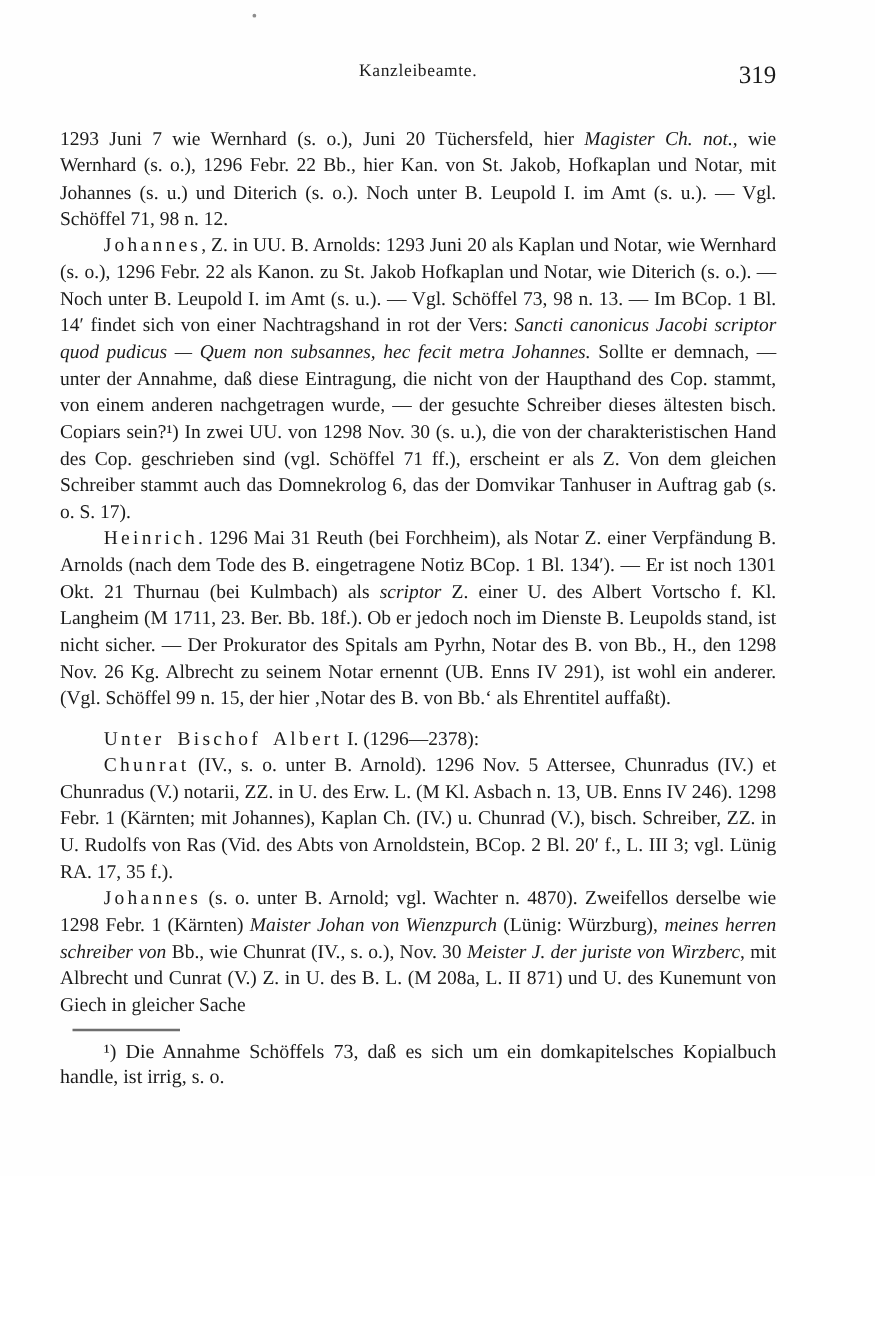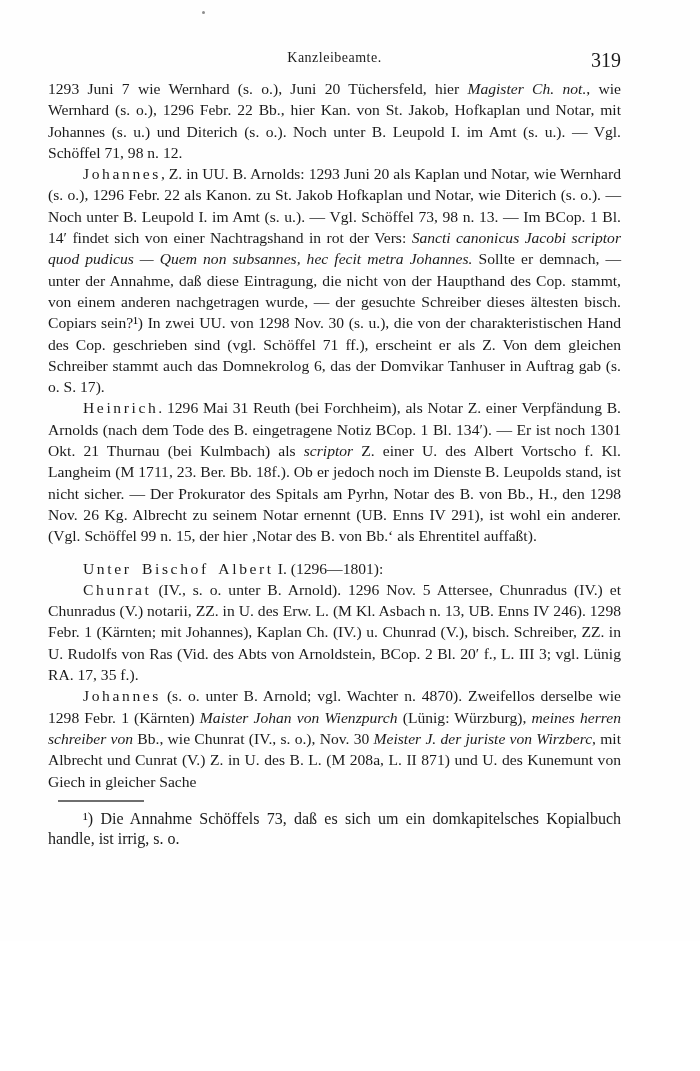--- a/index.html
+++ b/index.html
@@ -22,21 +22,21 @@
   .running-head {
     position:relative; margin-top:50px; height:18px;
   }
   .head-title {
     position:absolute; left:0; right:0; text-align:center;
     font-size:14px; letter-spacing:0.5px;
   }
   .head-page {
     position:absolute; right:0; top:-1px; font-size:20px;
   }
-  .body-text { margin-top:10px; }
+  .body-text { margin-top:33px; }
   p.para {
     margin:0; text-align:justify;
     font-size:15.6px; line-height:21.3px;
   }
   p.indent { text-indent:35px; }
   p.heading { margin-top:11px; }
   .sp { letter-spacing:2.6px; }
   p.heading .sp { word-spacing:4px; }
   .it { font-style:italic; }
   .footnote-block { margin-top:8px; }
@@ -56,21 +56,21 @@
   <span class="artifact-dot"></span>
   <div class="content">
     <div class="running-head">
       <div class="head-title">Kanzleibeamte.</div>
       <div class="head-page">319</div>
     </div>
     <div class="body-text" id="text-block">
         <p class="para"><span class="">1293 Juni 7 wie Wernhard (s. o.), Juni 20 Tüchersfeld, hier </span><span class="it">Magister Ch. not.</span><span class="">, wie Wernhard (s. o.), 1296 Febr. 22 Bb., hier Kan. von St. Jakob, Hofkaplan und Notar, mit Johannes (s. u.) und Diterich (s. o.). Noch unter B. Leupold I. im Amt (s. u.). — Vgl. Schöffel 71, 98 n. 12.</span></p>
         <p class="para indent"><span class="sp">Johannes</span><span class="">, Z. in UU. B. Arnolds: 1293 Juni 20 als Kaplan und Notar, wie Wernhard (s. o.), 1296 Febr. 22 als Kanon. zu St. Jakob Hofkaplan und Notar, wie Diterich (s. o.). — Noch unter B. Leupold I. im Amt (s. u.). — Vgl. Schöffel 73, 98 n. 13. — Im BCop. 1 Bl. 14′ findet sich von einer Nachtragshand in rot der Vers: </span><span class="it">Sancti canonicus Jacobi scriptor quod pudicus — Quem non subsannes, hec fecit metra Johannes.</span><span class=""> Sollte er demnach, — unter der Annahme, daß diese Eintragung, die nicht von der Haupthand des Cop. stammt, von einem anderen nachgetragen wurde, — der gesuchte Schreiber dieses ältesten bisch. Copiars sein?¹) In zwei UU. von 1298 Nov. 30 (s. u.), die von der charakteristischen Hand des Cop. geschrieben sind (vgl. Schöffel 71 ff.), erscheint er als Z. Von dem gleichen Schreiber stammt auch das Domnekrolog 6, das der Domvikar Tanhuser in Auftrag gab (s. o. S. 17).</span></p>
         <p class="para indent"><span class="sp">Heinrich</span><span class="">. 1296 Mai 31 Reuth (bei Forchheim), als Notar Z. einer Verpfändung B. Arnolds (nach dem Tode des B. eingetragene Notiz BCop. 1 Bl. 134′). — Er ist noch 1301 Okt. 21 Thurnau (bei Kulmbach) als </span><span class="it">scriptor</span><span class=""> Z. einer U. des Albert Vortscho f. Kl. Langheim (M 1711, 23. Ber. Bb. 18f.). Ob er jedoch noch im Dienste B. Leupolds stand, ist nicht sicher. — Der Prokurator des Spitals am Pyrhn, Notar des B. von Bb., H., den 1298 Nov. 26 Kg. Albrecht zu seinem Notar ernennt (UB. Enns IV 291), ist wohl ein anderer. (Vgl. Schöffel 99 n. 15, der hier ‚Notar des B. von Bb.‘ als Ehrentitel auffaßt).</span></p>
-        <p class="para indent heading"><span class="sp">Unter Bischof Albert</span><span class=""> I. (1296—1801):</span></p>
+        <p class="para indent heading"><span class="sp">Unter Bischof Albert</span><span class=""> I. (1296—2378):</span></p>
         <p class="para indent"><span class="sp">Chunrat</span><span class=""> (IV., s. o. unter B. Arnold). 1296 Nov. 5 Attersee, Chunradus (IV.) et Chunradus (V.) notarii, ZZ. in U. des Erw. L. (M Kl. Asbach n. 13, UB. Enns IV 246). 1298 Febr. 1 (Kärnten; mit Johannes), Kaplan Ch. (IV.) u. Chunrad (V.), bisch. Schreiber, ZZ. in U. Rudolfs von Ras (Vid. des Abts von Arnoldstein, BCop. 2 Bl. 20′ f., L. III 3; vgl. Lünig RA. 17, 35 f.).</span></p>
         <p class="para indent"><span class="sp">Johannes</span><span class=""> (s. o. unter B. Arnold; vgl. Wachter n. 4870). Zweifellos derselbe wie 1298 Febr. 1 (Kärnten) </span><span class="it">Maister Johan von Wienzpurch</span><span class=""> (Lünig: Würzburg), </span><span class="it">meines herren schreiber von </span><span class="">Bb., wie Chunrat (IV., s. o.), Nov. 30 </span><span class="it">Meister J. der juriste von Wirzberc</span><span class="">, mit Albrecht und Cunrat (V.) Z. in U. des B. L. (M 208a, L. II 871) und U. des Kunemunt von Giech in gleicher Sache</span></p>
       </div>
     <div class="footnote-block">
       <div class="footnote-rule"></div>
       <p class="footnote">¹) Die Annahme Schöffels 73, daß es sich um ein domkapitelsches Kopialbuch handle, ist irrig, s. o.</p>
     </div>
   </div>
 </div>
 

